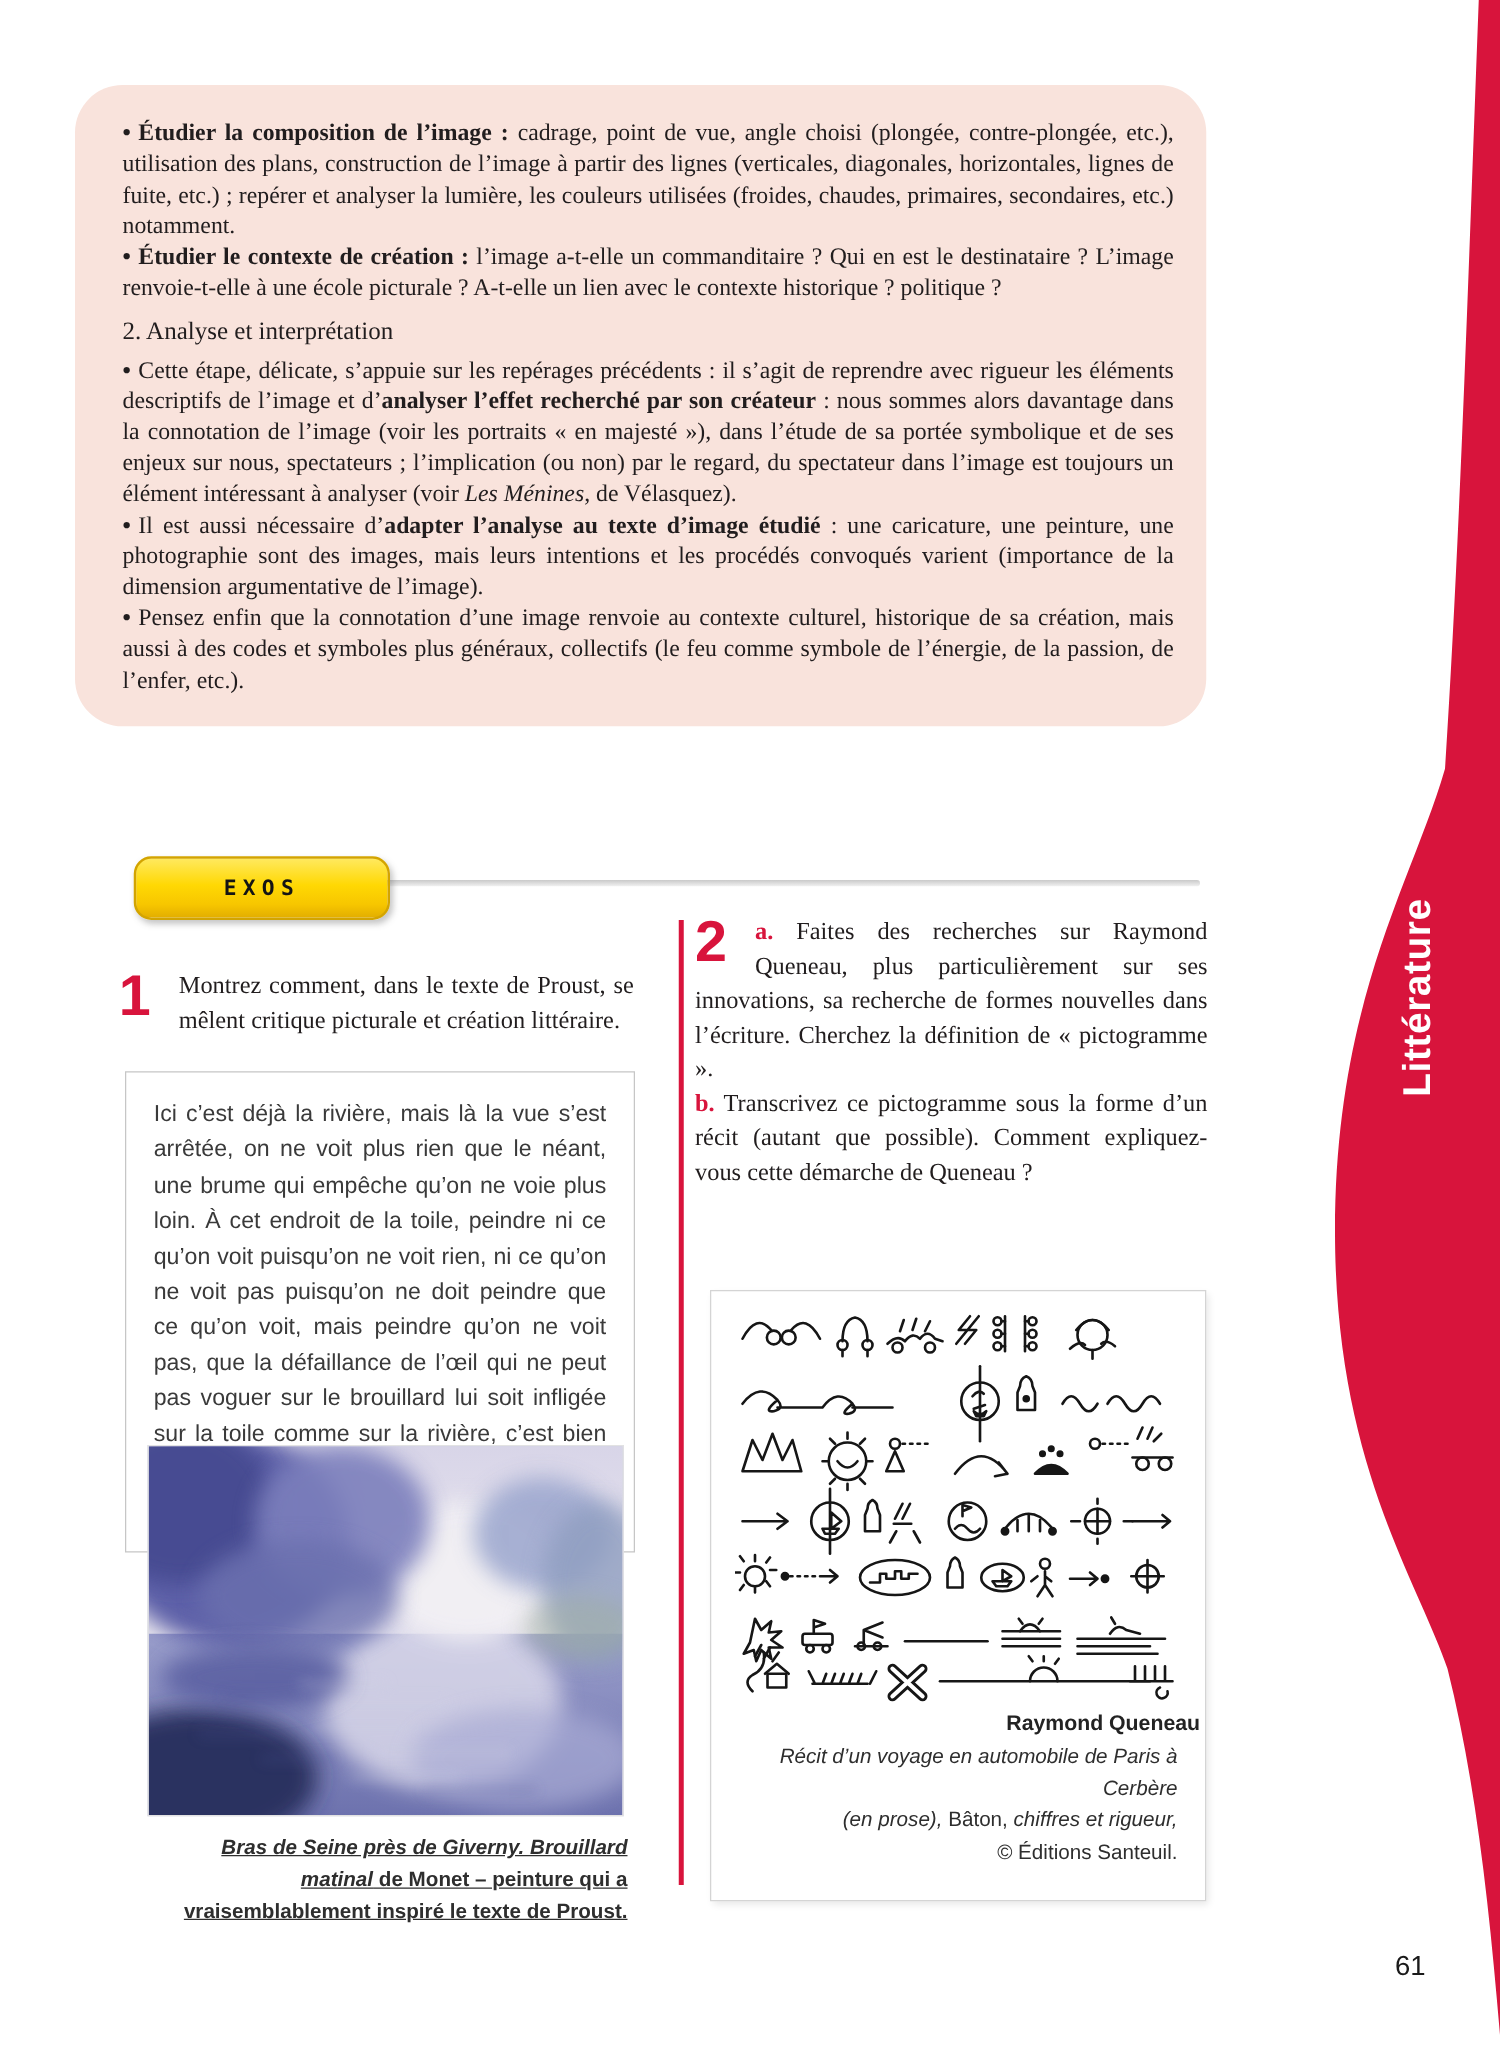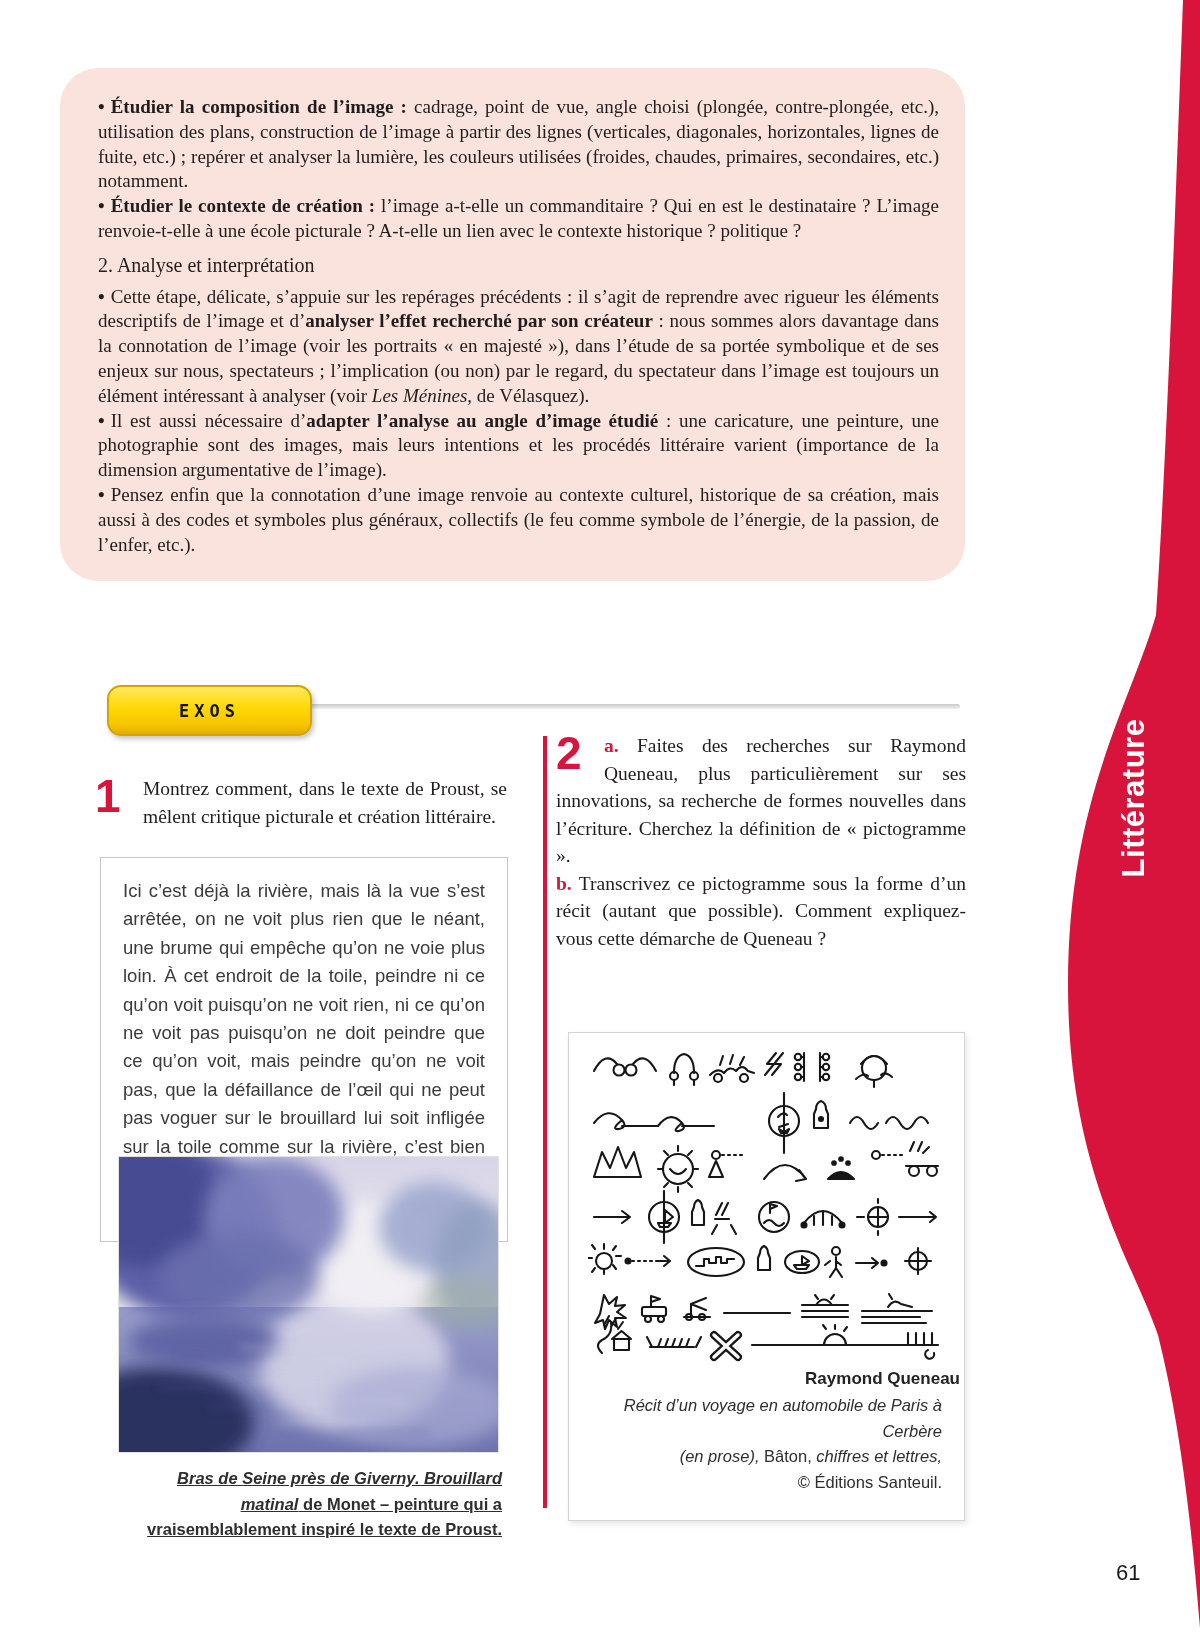--- a/index.html
+++ b/index.html
@@ -75,21 +75,21 @@
 </head>
 <body>
 
 <div class="page">
 
   <div class="method-box">
     <p><span class="bullet">•</span><b>Étudier la composition de l’image :</b><span> cadrage, point de vue, angle choisi (plongée, contre-plongée, etc.), utilisation des plans, construction de l’image à partir des lignes (verticales, diagonales, horizontales, lignes de fuite, etc.) ; repérer et analyser la lumière, les couleurs utilisées (froides, chaudes, primaires, secondaires, etc.) notamment.</span></p>
     <p><span class="bullet">•</span><b>Étudier le contexte de création :</b><span> l’image a-t-elle un commanditaire ? Qui en est le destinataire ? L’image renvoie-t-elle à une école picturale ? A-t-elle un lien avec le contexte historique ? politique ?</span></p>
     <p class="mh">2. Analyse et interprétation</p>
     <p><span class="bullet">•</span><span>Cette étape, délicate, s’appuie sur les repérages précédents : il s’agit de reprendre avec rigueur les éléments descriptifs de l’image et d’</span><b>analyser l’effet recherché par son créateur</b><span> : nous sommes alors davantage dans la connotation de l’image (voir les portraits « en majesté »), dans l’étude de sa portée symbolique et de ses enjeux sur nous, spectateurs ; l’implication (ou non) par le regard, du spectateur dans l’image est toujours un élément intéressant à analyser (voir </span><i>Les Ménines</i><span>, de Vélasquez).</span></p>
-    <p><span class="bullet">•</span><span>Il est aussi nécessaire d’</span><b>adapter l’analyse au angle d’image étudié</b><span> : une caricature, une peinture, une photographie sont des images, mais leurs intentions et les procédés littéraire varient (importance de la dimension argumentative de l’image).</span></p>
+    <p><span class="bullet">•</span><span>Il est aussi nécessaire d’</span><b>adapter l’analyse au texte d’image étudié</b><span> : une caricature, une peinture, une photographie sont des images, mais leurs intentions et les procédés convoqués varient (importance de la dimension argumentative de l’image).</span></p>
     <p><span class="bullet">•</span><span>Pensez enfin que la connotation d’une image renvoie au contexte culturel, historique de sa création, mais aussi à des codes et symboles plus généraux, collectifs (le feu comme symbole de l’énergie, de la passion, de l’enfer, etc.).</span></p>
   </div>
 
   <div class="exos-line"></div>
   <div class="exos-btn">
       <span>EXOS</span>
     </div>
 
   <div class="divider"></div>
 
@@ -263,21 +263,21 @@
       <path d="M126 290 l24 22 m0 -22 l-24 22" stroke-width="8"></path>
         <path d="M126 290 l24 22 m0 -22 l-24 22" stroke="#ffffff" stroke-width="3.5"></path>
       <path d="M164 300 h168"></path>
         <path d="M236 300 a11 11 0 0 1 22 0"></path>
         <path d="M247 284 v-4 m9 6 l3 -4 m-21 2 l-3 -4"></path>
       <path d="M344 288 v12 M336 288 v12 M328 288 v12 M320 288 v12 M316 300 h34 m-10 5 a4.5 4.5 0 1 0 6 3"></path>
     </svg>
     <div class="fig-author">Raymond Queneau</div>
     <div class="fig-cap">
       <div><i>Récit d’un voyage en automobile de Paris à Cerbère</i></div>
-      <div><i>(en prose),</i><span style="font-style:normal"> Bâton, </span><i>chiffres et lettres,</i></div>
+      <div><i>(en prose),</i><span style="font-style:normal"> Bâton, </span><i>chiffres et rigueur,</i></div>
       <div>© Éditions Santeuil.</div>
     </div>
   </div>
 
   <svg class="red-band" viewBox="0 0 170 1645" preserveAspectRatio="none">
     <path d="M153 0 C145 210 138 430 126 615 C100 705 38 800 38 985 C38 1170 103 1262 128 1335 C150 1423 161 1520 170 1628 L170 0 Z" fill="#d8143c"></path>
   </svg>
   <div class="section-label">Littérature</div>
 
   <div class="page-num">61</div>

